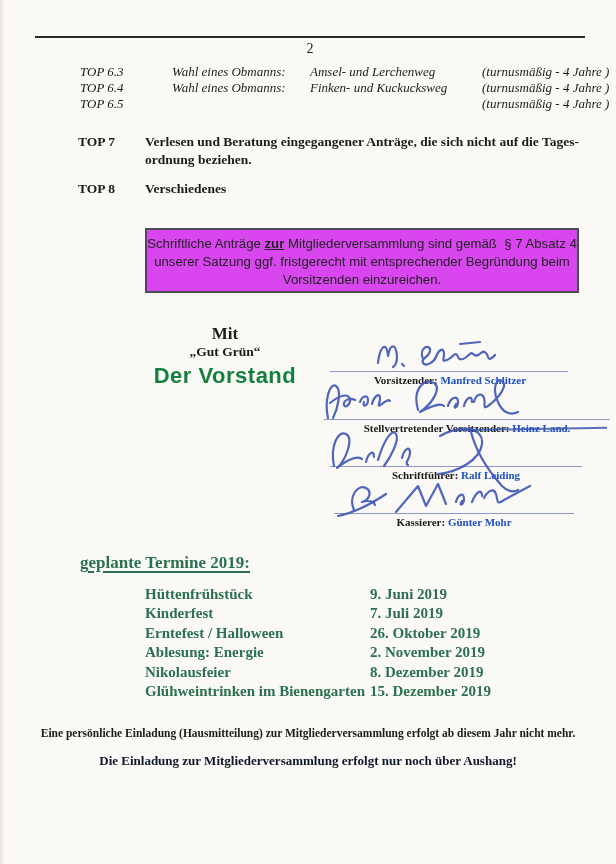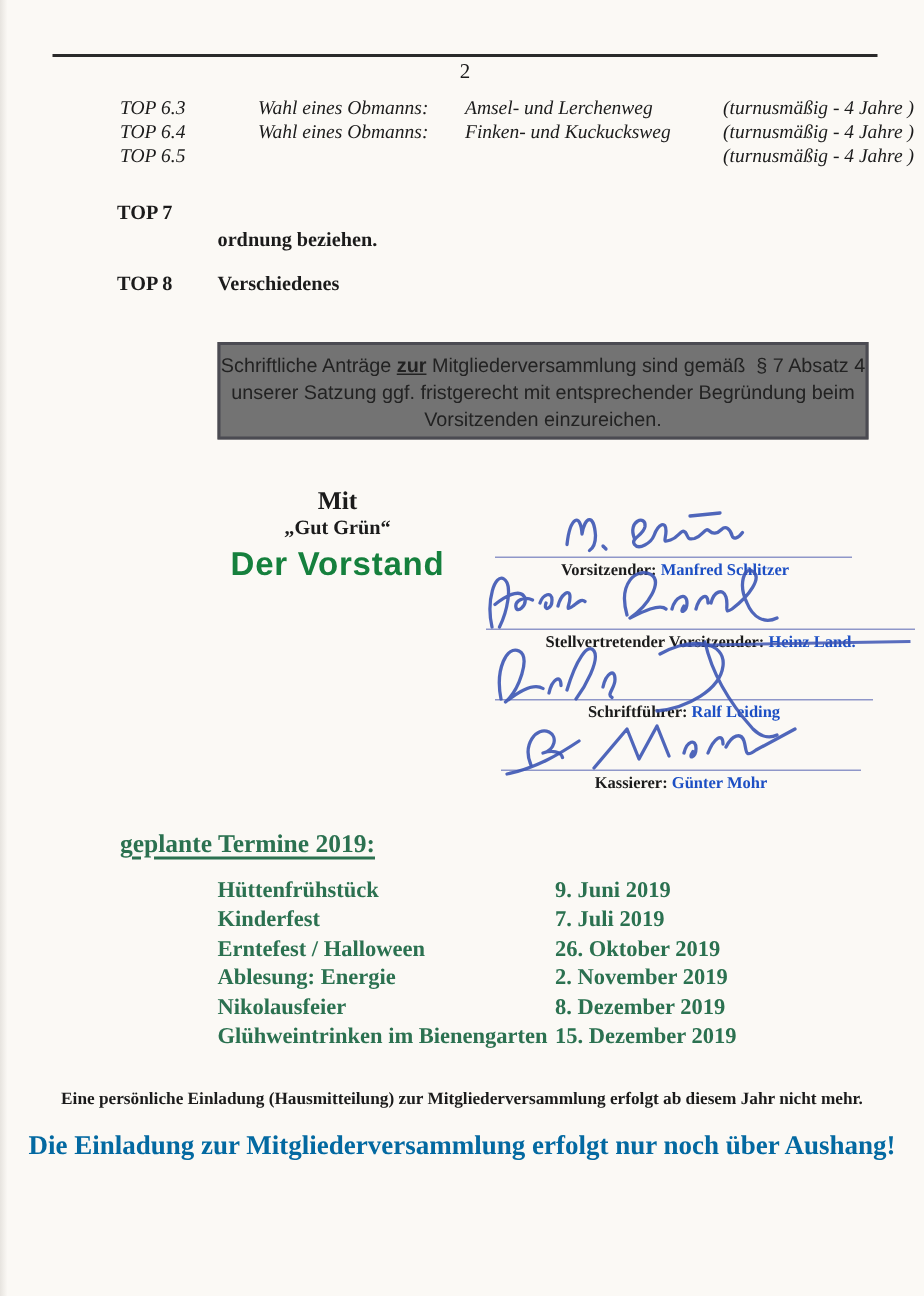--- a/index.html
+++ b/index.html
@@ -12,21 +12,21 @@
   .page-num{position:absolute;top:41px;left:35px;width:550px;text-align:center;
             font-size:14px;}
   .agenda-row{position:absolute;left:0;width:100%;height:16px;font-size:13px;font-style:italic;}
   .col-top{position:absolute;left:80px;}
   .col-action{position:absolute;left:172px;text-align:center;}
   .col-detail{position:absolute;left:310px;}
   .col-note{position:absolute;left:482px;}
   .top-label{position:absolute;left:78px;font-size:13.5px;font-weight:bold;}
   .top-text{position:absolute;left:145px;font-size:13.5px;font-weight:bold;}
   .notice-box{position:absolute;top:228px;left:145px;width:430px;height:56px;
-              background:#737373;border:2px solid #4b4b52;
+              background:#d946ef;border:2px solid #4b4b52;
               font-family:"Liberation Sans", sans-serif;font-size:13.2px;
               text-align:center;padding-top:5px;line-height:1.38;color:#222;}
   .box-line{white-space:pre-wrap;}
   .u-bold{font-weight:bold;text-decoration:underline;}
   .board{position:absolute;top:324px;left:130px;width:190px;text-align:center;}
   .board-mit{font-size:17px;font-weight:bold;}
   .board-gg{font-size:13.5px;font-weight:bold;}
   .board-dv{font-size:22px;font-weight:bold;color:#15803d;
             font-family:"Liberation Sans", sans-serif;margin-top:3px;letter-spacing:.5px;}
   .sig-line{position:absolute;height:1px;background:#8f97c9;}
@@ -40,21 +40,21 @@
   .termine-title{position:absolute;top:553px;left:80px;font-size:17px;font-weight:bold;
                  color:#2b7150;text-decoration:underline;text-decoration-thickness:2px;
                  text-underline-offset:3px;}
   .event-row{position:absolute;left:0;width:100%;height:19px;color:#2b7150;
              font-size:15px;font-weight:bold;}
   .ev-name{position:absolute;left:113px;margin-left:32px;}
   .ev-date{position:absolute;left:370px;}
   .footer-note{position:absolute;top:727px;left:0;width:100%;text-align:center;
                font-size:11.5px;font-weight:bold;}
   .footer-red{position:absolute;top:753px;left:0;width:100%;text-align:center;
-              font-size:18px;font-weight:bold;color:#0369a1;}
+              font-size:13px;font-weight:bold;color:#0f172a;}
 </style>
 </head>
 <body>
 
 <div class="page">
   <div class="edge"></div>
 
   <div class="top-rule"></div>
   <div class="page-num">2</div>
 
@@ -69,20 +69,21 @@
     <span class="col-action">Wahl eines Obmanns:</span>
     <span class="col-detail">Finken- und Kuckucksweg</span>
     <span class="col-note">(turnusmäßig - 4 Jahre )</span>
   </div>
   <div class="agenda-row" style="top:96px">
     <span class="col-top">TOP 6.5</span>
     <span class="col-note">(turnusmäßig - 4 Jahre )</span>
   </div>
 
   <span class="top-label" style="top:134px">TOP 7</span>
+  <span class="top-text" style="top:134px">Verlesen und Beratung eingegangener Anträge, die sich nicht auf die Tages-</span>
   <span class="top-text" style="top:152px">ordnung beziehen.</span>
   <span class="top-label" style="top:181px">TOP 8</span>
   <span class="top-text" style="top:181px">Verschiedenes</span>
 
   <div class="notice-box">
     <div class="box-line"><span>Schriftliche Anträge </span><span class="u-bold">zur</span><span> Mitgliederversammlung sind gemäß  § 7 Absatz 4</span></div>
     <div class="box-line">unserer Satzung ggf. fristgerecht mit entsprechender Begründung beim</div>
     <div class="box-line">Vorsitzenden einzureichen.</div>
   </div>
 

